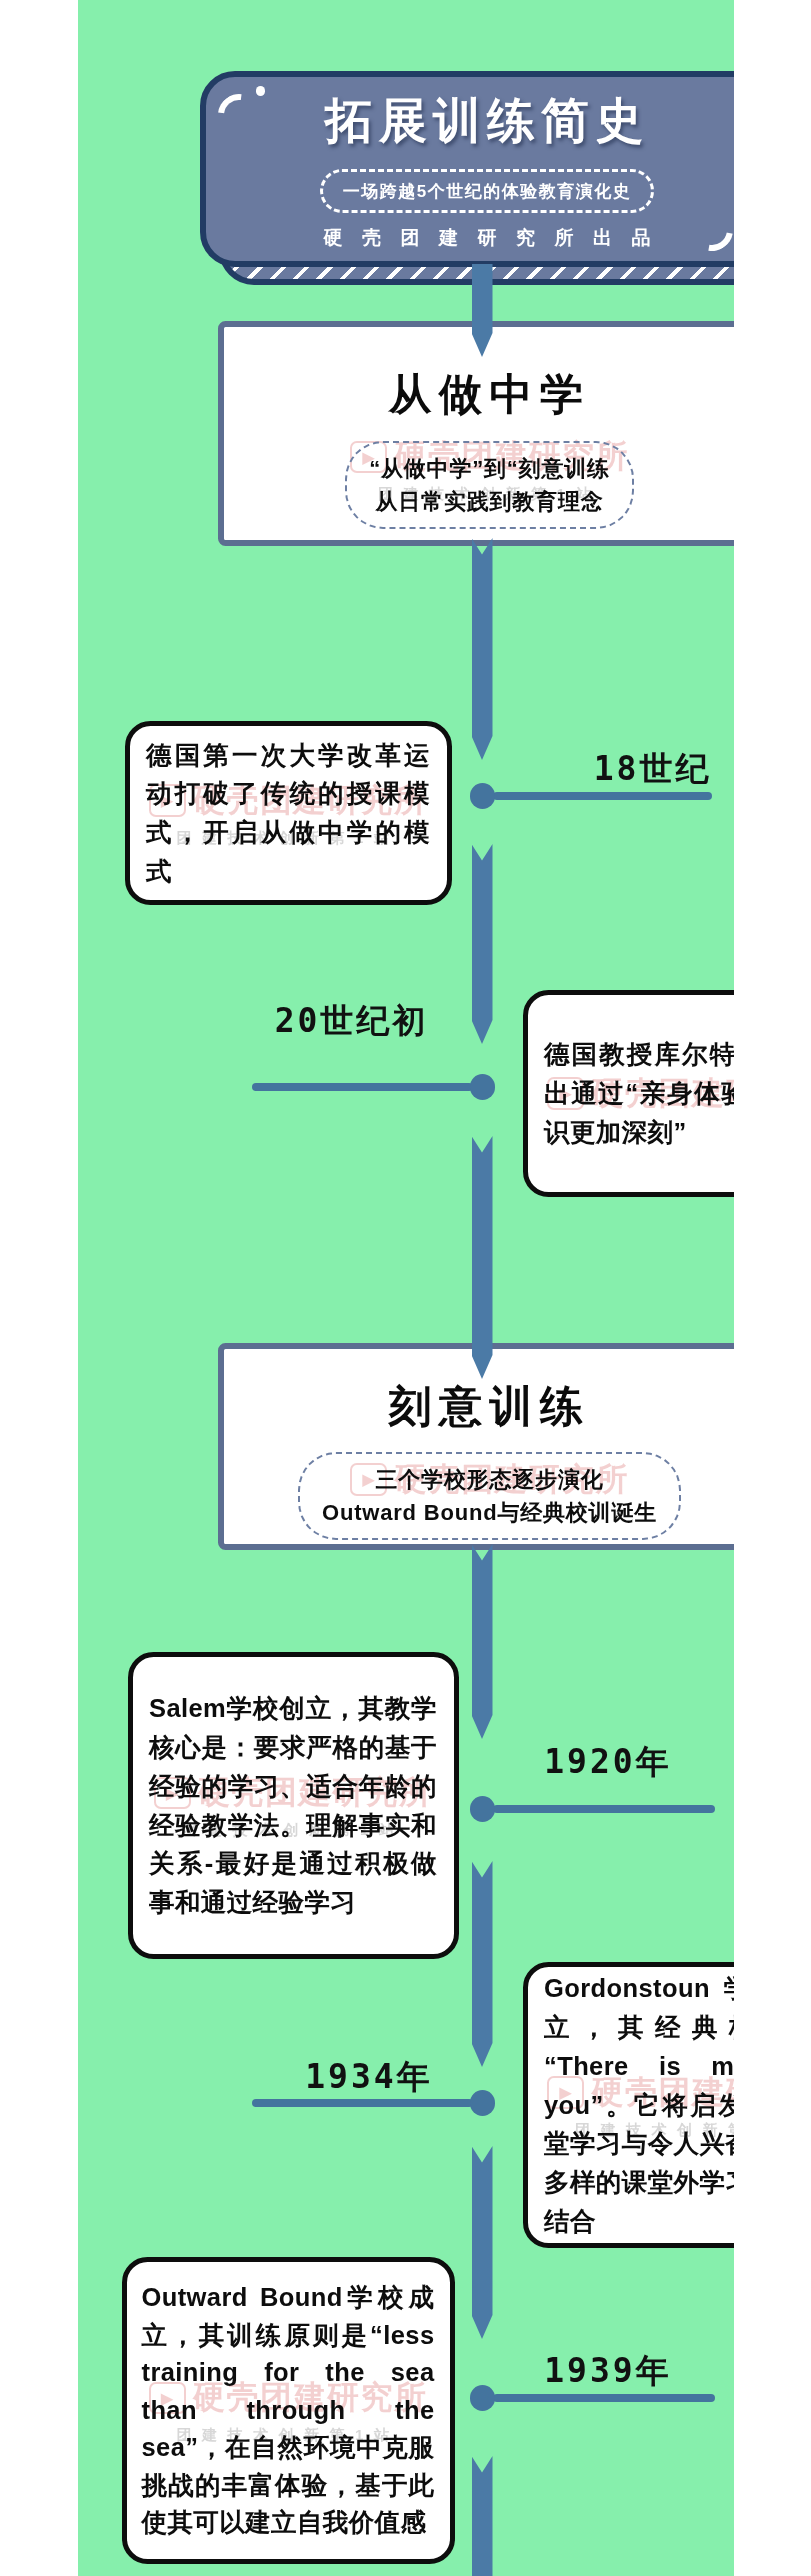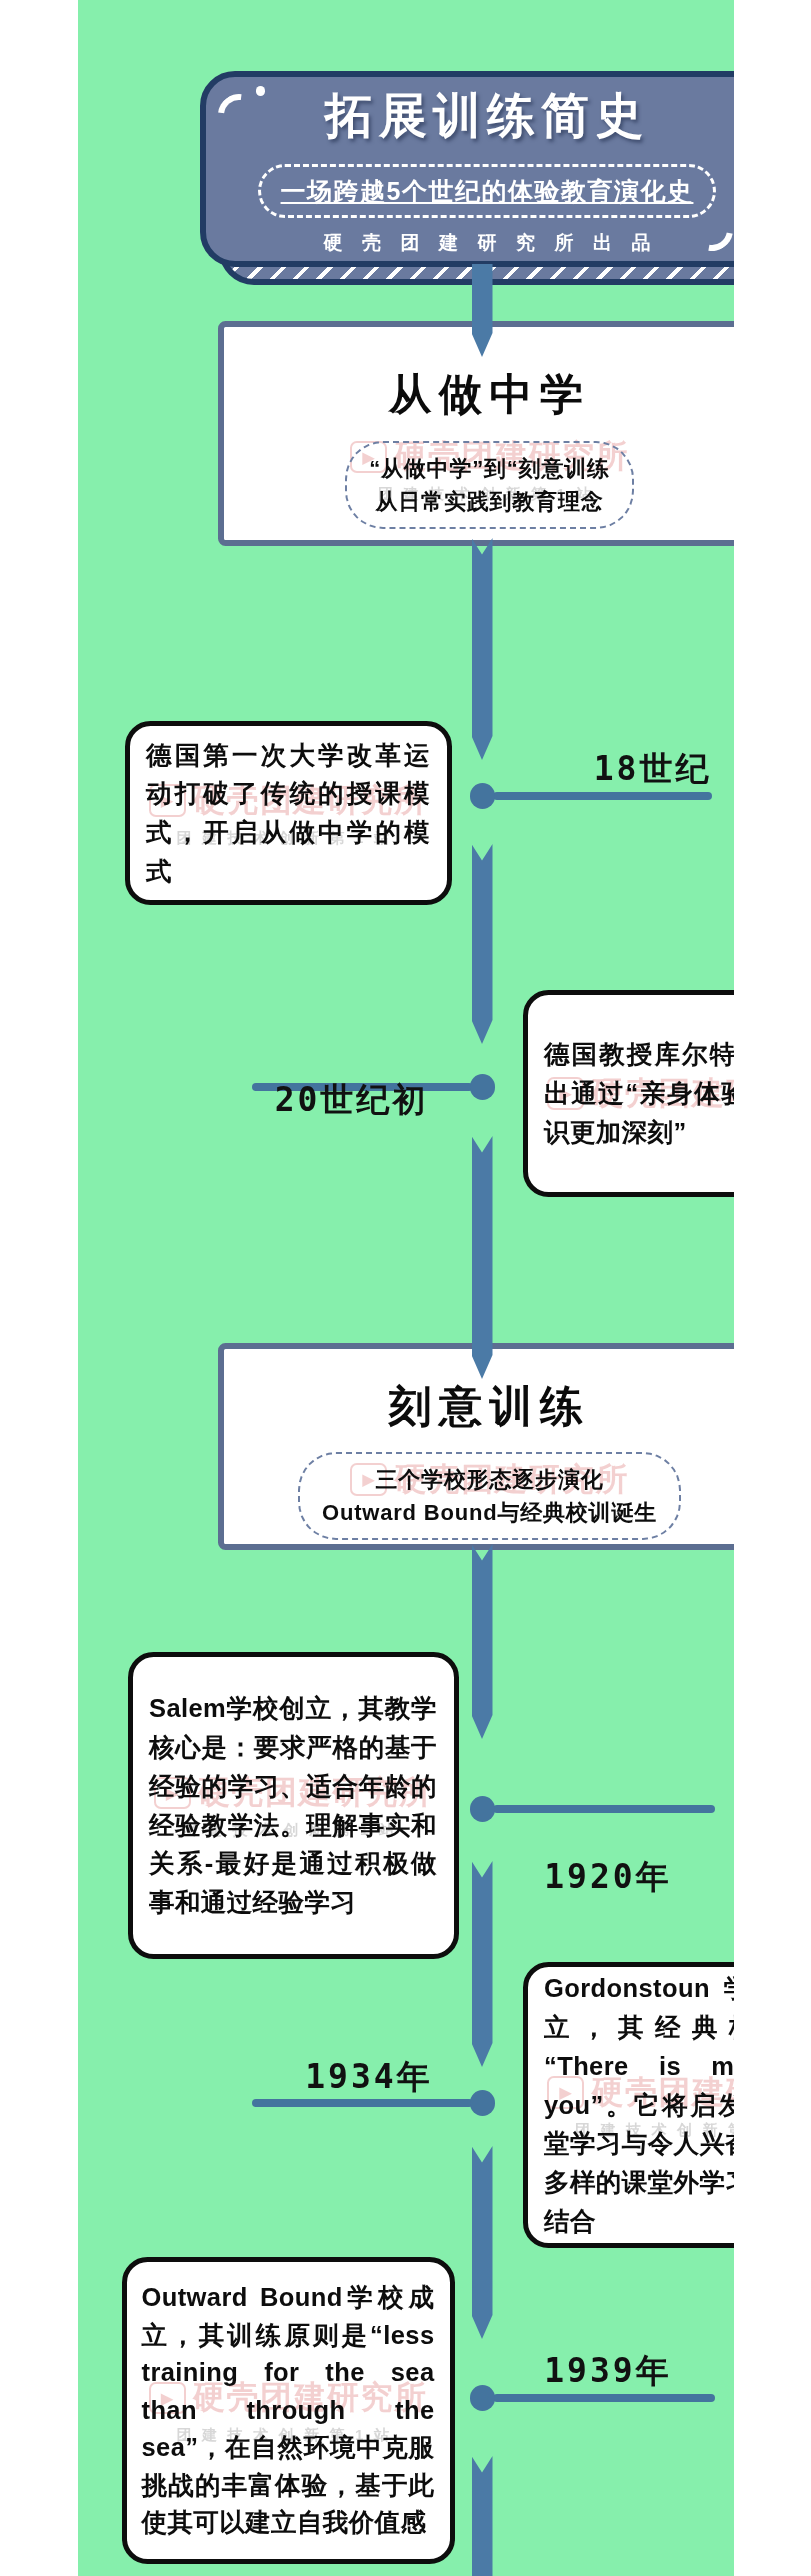--- a/index.html
+++ b/index.html
@@ -18,21 +18,21 @@
     position:absolute;left:122px;top:71px;width:563px;height:184px;
     background:#6a7a9f;border:6px solid #223c64;border-radius:35px;
     display:flex;flex-direction:column;align-items:center;justify-content:center;
   }
   .h-title{
     font-size:48px;font-weight:900;letter-spacing:6px;color:#fff;
     text-shadow:2.3px 3px 3.8px rgba(30,42,72,.55);margin-top:1.5px;white-space:nowrap;
   }
   .h-pill{
     margin-top:16.5px;padding:7.5px 19.5px;border:3px dashed #fff;border-radius:30px;
-    font-size:25px;font-weight:700;letter-spacing:1.5px;color:#fff;white-space:nowrap;text-decoration:underline;
+    font-size:17px;font-weight:700;letter-spacing:1.5px;color:#fff;white-space:nowrap;
   }
   .h-byline{
     margin-top:12px;font-size:19px;font-weight:700;color:#fff;
     letter-spacing:19.5px;text-indent:19.5px;white-space:nowrap;
   }
   .shine{position:absolute;background:transparent;}
   .arc{width:30px;height:30px;border:6.8px solid transparent;border-radius:50%;}
   .tl-arc{left:12px;top:16.5px;border-top-color:#fff;transform:rotate(-38deg);}
   .tl-dot{left:50px;top:9px;width:9.8px;height:9.8px;border-radius:50%;background:#fff;}
   .br-arc{right:36px;bottom:10.5px;border-bottom-color:#fff;transform:rotate(-35deg);}
@@ -59,22 +59,22 @@
   .pos-l1{left:415px;width:219px;top:792px;}
   .pos-l2{left:174px;width:221px;top:1083px;}
   .pos-l3{left:415px;width:222px;top:1805px;}
   .pos-l4{left:174px;width:221px;top:2099px;}
   .pos-l5{left:415px;width:222px;top:2394px;}
   .year{
     position:absolute;font-family:"DejaVu Sans Mono",monospace;font-size:33px;font-weight:700;
     letter-spacing:3px;color:#111;text-align:center;white-space:nowrap;z-index:4;
   }
   .pos-y1{left:409px;top:747px;width:225px;text-align:right;}
-  .pos-y2{left:154px;top:1078px;width:240px;}
-  .pos-y3{left:418px;top:1855px;width:225px;}
+  .pos-y2{left:154px;top:999px;width:240px;}
+  .pos-y3{left:418px;top:1740px;width:225px;}
   .pos-y4{left:179px;top:2055px;width:225px;}
   .pos-y5{left:418px;top:2349px;width:225px;}
   
   .secbox{
     position:absolute;left:140px;width:532px;background:#fff;
     border:6px solid #5c6e91;border-radius:7.5px;z-index:2;
     display:flex;flex-direction:column;align-items:center;
   }
   .pos-sec1{top:321px;height:213px;}
   .pos-sec2{top:1343px;height:195px;}

